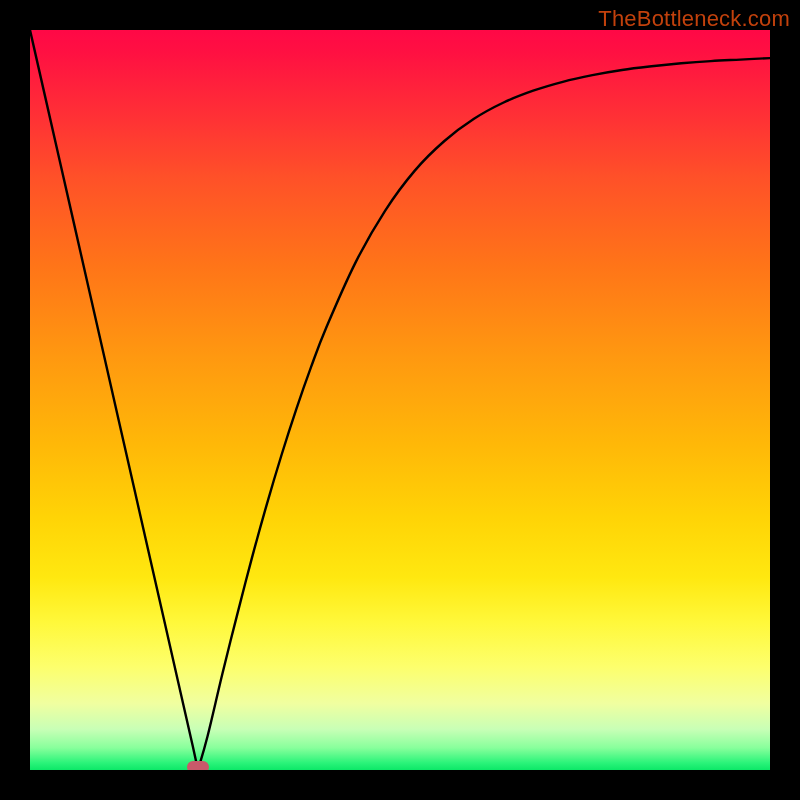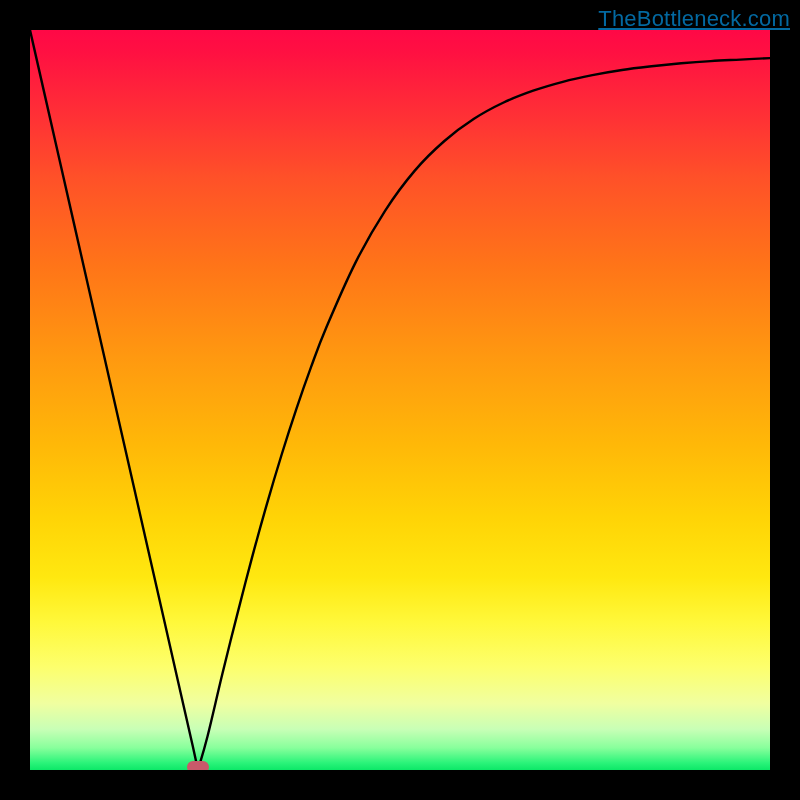--- a/index.html
+++ b/index.html
@@ -34,25 +34,24 @@
       #88ff9c 97%,
       #2cf47a 99%,
       #0ce868 100%
     );
     overflow: hidden;
   }
   .watermark {
     position: absolute;
     top: 6px;
     right: 10px;
-    color: #0369a1;
+    color: #c2410c;
     font-size: 22px;
     letter-spacing: 0.2px;
     z-index: 10;
-    text-decoration: underline;
   }
   svg.curve {
     position: absolute;
     left: 0;
     top: 0;
     width: 740px;
     height: 740px;
   }
   .marker {
     position: absolute;

